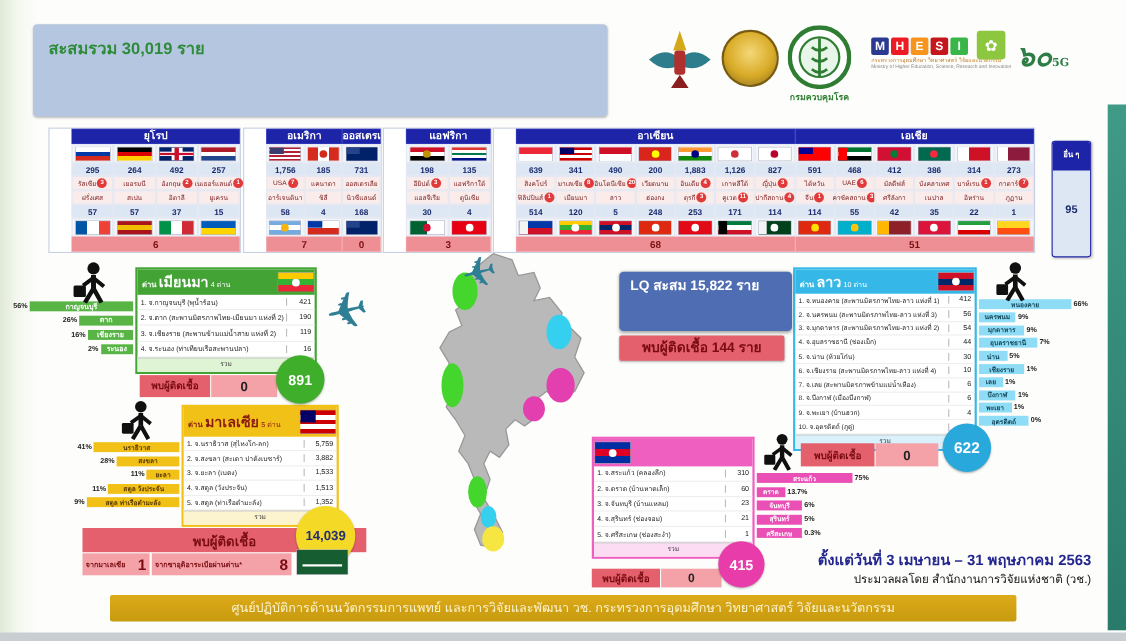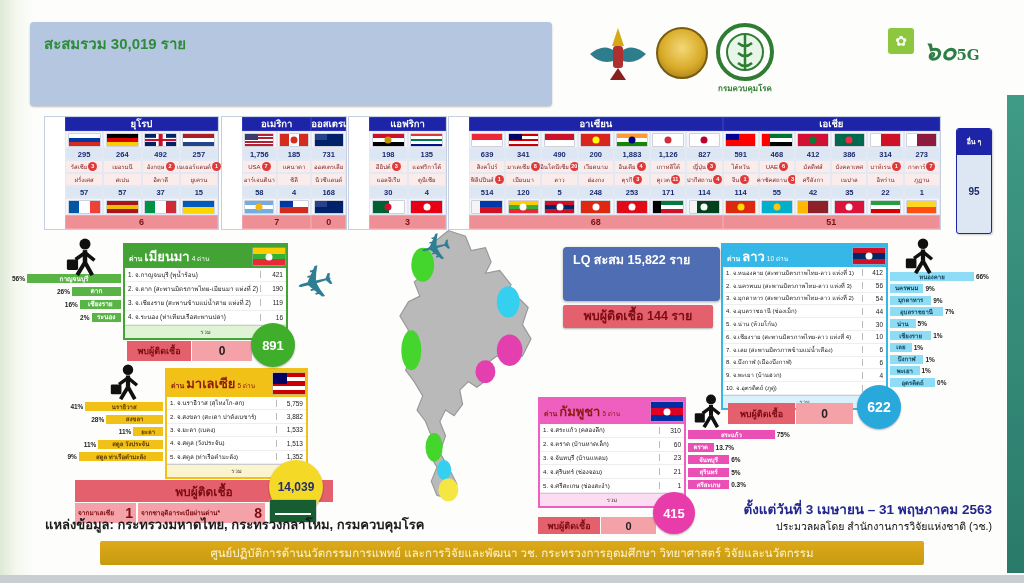--- a/index.html
+++ b/index.html
@@ -14,21 +14,21 @@
   .hdr-sub{font-size:15px;font-weight:bold;color:#2e8b3a;}
   
   .logo{position:absolute;}
   .disc{border-radius:50%;}
   .dcd-label{font-size:8px;color:#2e7d32;font-weight:bold;text-align:center;width:90px;}
   .mhesi-sq{display:inline-block;width:16px;height:16px;margin-right:2px;color:#fff;font-weight:bold;
     font-size:11px;text-align:center;line-height:16px;border-radius:2px;}
   .mhesi-sub1{font-size:5px;color:#c07820;white-space:nowrap;}
   .mhesi-sub2{font-size:4.5px;color:#888;white-space:nowrap;}
   .anniv{font-size:26px;font-weight:bold;color:#2e7d46;font-family:"DejaVu Serif",serif;font-style:italic;}
-  .anniv small{font-size:15px;font-style:normal;}
+  .anniv small{font-size:10px;font-style:normal;}
   
   .ftbl{position:absolute;display:flex;flex-direction:column;background:#fff;
     box-shadow:0 0 0 1px #c6cfe2;}
   .frow{display:flex;margin-left:20px;}
   .hcell{background:#1d24a8;color:#fff;font-weight:bold;text-align:center;font-size:9.5px;
     height:14px;line-height:14px;box-shadow:inset 0 0 0 0.5px #4047c5;overflow:hidden;}
   .fcell{box-sizing:border-box;border:0.5px solid #e3e8f2;text-align:center;overflow:visible;
     white-space:nowrap;display:flex;align-items:center;justify-content:center;}
   .flagrow .fcell{height:17px;background:#f2f5fa;}
   .valrow .fcell{height:12px;background:#dde7f3;color:#1a2a6e;font-size:7.5px;font-weight:bold;}
@@ -123,20 +123,25 @@
   </div>
   <div class="logo disc" style="left:656px;top:27px;width:52px;height:52px;background:radial-gradient(circle at 50% 40%,#f3d878 0%,#d9ab27 55%,#8a6d1f 100%);border:2px solid #7a5c10;box-sizing:border-box;"></div>
   <div class="logo" style="left:716px;top:23px;width:58px;height:58px;">
     <svg viewBox="0 0 58 58" width="58" height="58">
       <circle cx="29" cy="29" r="27" fill="#ffffff" stroke="#2e7d32" stroke-width="4"></circle>
       <circle cx="29" cy="29" r="18" fill="#e8f5e9" stroke="#2e7d32" stroke-width="2"></circle>
       <path d="M29 12 L29 46 M22 20 Q29 26 36 20 M22 30 Q29 36 36 30 M22 40 Q29 46 36 40" stroke="#2e7d32" stroke-width="2.5" fill="none"></path>
     </svg>
   </div>
   <div class="logo dcd-label" style="left:700px;top:82px;">กรมควบคุมโรค</div>
+  <div class="logo" style="left:792px;top:32px;">
+    <div id="mhesi-letters"><span class="mhesi-sq" style="background: rgb(43, 57, 144);">M</span><span class="mhesi-sq" style="background: rgb(237, 28, 36);">H</span><span class="mhesi-sq" style="background: rgb(247, 148, 29);">E</span><span class="mhesi-sq" style="background: rgb(196, 22, 28);">S</span><span class="mhesi-sq" style="background: rgb(57, 181, 74);">I</span></div>
+    <div class="mhesi-sub1">กระทรวงการอุดมศึกษา วิทยาศาสตร์ วิจัยและนวัตกรรม</div>
+    <div class="mhesi-sub2">Ministry of Higher Education, Science, Research and Innovation</div>
+  </div>
   <div class="logo" style="left:888px;top:28px;width:26px;height:26px;background:#8dc63f;border-radius:3px;text-align:center;line-height:26px;color:#fff;font-size:14px;">✿</div>
   <div class="logo anniv" style="left:924px;top:30px;">
     <span>๖๐</span><small>5G</small>
   </div>
 
   <div id="flag-tables">
       <div class="ftbl" style="left: 45px; top: 117px; width: 173px;">
         <div class="frow">
           <div class="hcell" style="width: 100%;">ยุโรป</div>
         </div>
@@ -892,25 +897,20 @@
         <span class="pct">1%</span>
       </div>
       <div class="barrow" style="top: 378.2px; left: 890px;">
         <div class="bar" style="width: 45.1px; background: rgb(142, 220, 245);">
           <span style="font-size: 6px; color: rgb(20, 72, 92);">อุตรดิตถ์</span>
         </div>
         <span class="pct">0%</span>
       </div>
       <div class="panel" style="left: 538px; top: 397px; width: 148px; border: 2px solid rgb(238, 95, 192); z-index: 5;">
         <div class="phead" style="background: rgb(238, 95, 192); height: 25px;">
-          <div class="ptitle" style="color: rgb(139, 26, 18);">
-            <span class="pt-small">ด่าน</span>
-            <span class="pt-big">กัมพูชา</span>
-            <span class="pt-count">5 ด่าน</span>
-          </div>
           <div class="pflag" style="width: 34px;">
             <div class="flag" style="background: linear-gradient(rgb(3, 46, 161) 0%, rgb(3, 46, 161) 33.3%, rgb(224, 0, 37) 33.3%, rgb(224, 0, 37) 66.7%, rgb(3, 46, 161) 66.7%, rgb(3, 46, 161) 100%); width: 92%; height: 19px; margin-top: 3px;">
               <span class="dot" style="background: rgb(255, 255, 255);"></span>
             </div>
           </div>
         </div>
         <div class="plist">
           <div class="pitem" style="height: 12.8px;">
             <div class="lab" style="font-size: 6.2px;">1. จ.สระแก้ว (คลองลึก)</div>
             <div class="val" style="width: 25px;">310</div>
@@ -974,17 +974,16 @@
       </div>
       <div class="infcell" style="left: 138px; top: 503px; width: 127px; height: 20px; background: rgb(244, 162, 168); justify-content: space-between; padding: 0px 3px; box-sizing: border-box;">
         <span style="font-size: 6.5px; color: rgb(122, 12, 18);">จากซาอุดิอาระเบียผ่านด่าน*</span>
         <span style="font-size: 14px; font-weight: bold; color: rgb(122, 12, 18);">8</span>
       </div>
       <div class="flag abs" style="background: rgb(22, 93, 49); left: 270px; top: 500px; width: 46px; height: 22px; margin: 0px; z-index: 6;">
         <span style="position: absolute; left: 10%; top: 60%; width: 80%; height: 2px; background: rgb(255, 255, 255);"></span>
       </div>
     </div>
 
-  <div class="abs src">แหล่งข้อมูล: กระทรวงมหาดไทย, กระทรวงกลาโหม, กรมควบคุมโรค</div>
   <div class="abs period">ตั้งแต่วันที่ 3 เมษายน – 31 พฤษภาคม 2563</div>
   <div class="abs processed">ประมวลผลโดย สำนักงานการวิจัยแห่งชาติ (วช.)</div>
   <div class="abs banner">ศูนย์ปฏิบัติการด้านนวัตกรรมการแพทย์ และการวิจัยและพัฒนา วช. กระทรวงการอุดมศึกษา วิทยาศาสตร์ วิจัยและนวัตกรรม</div>
 </div>
 
 </body></html>

